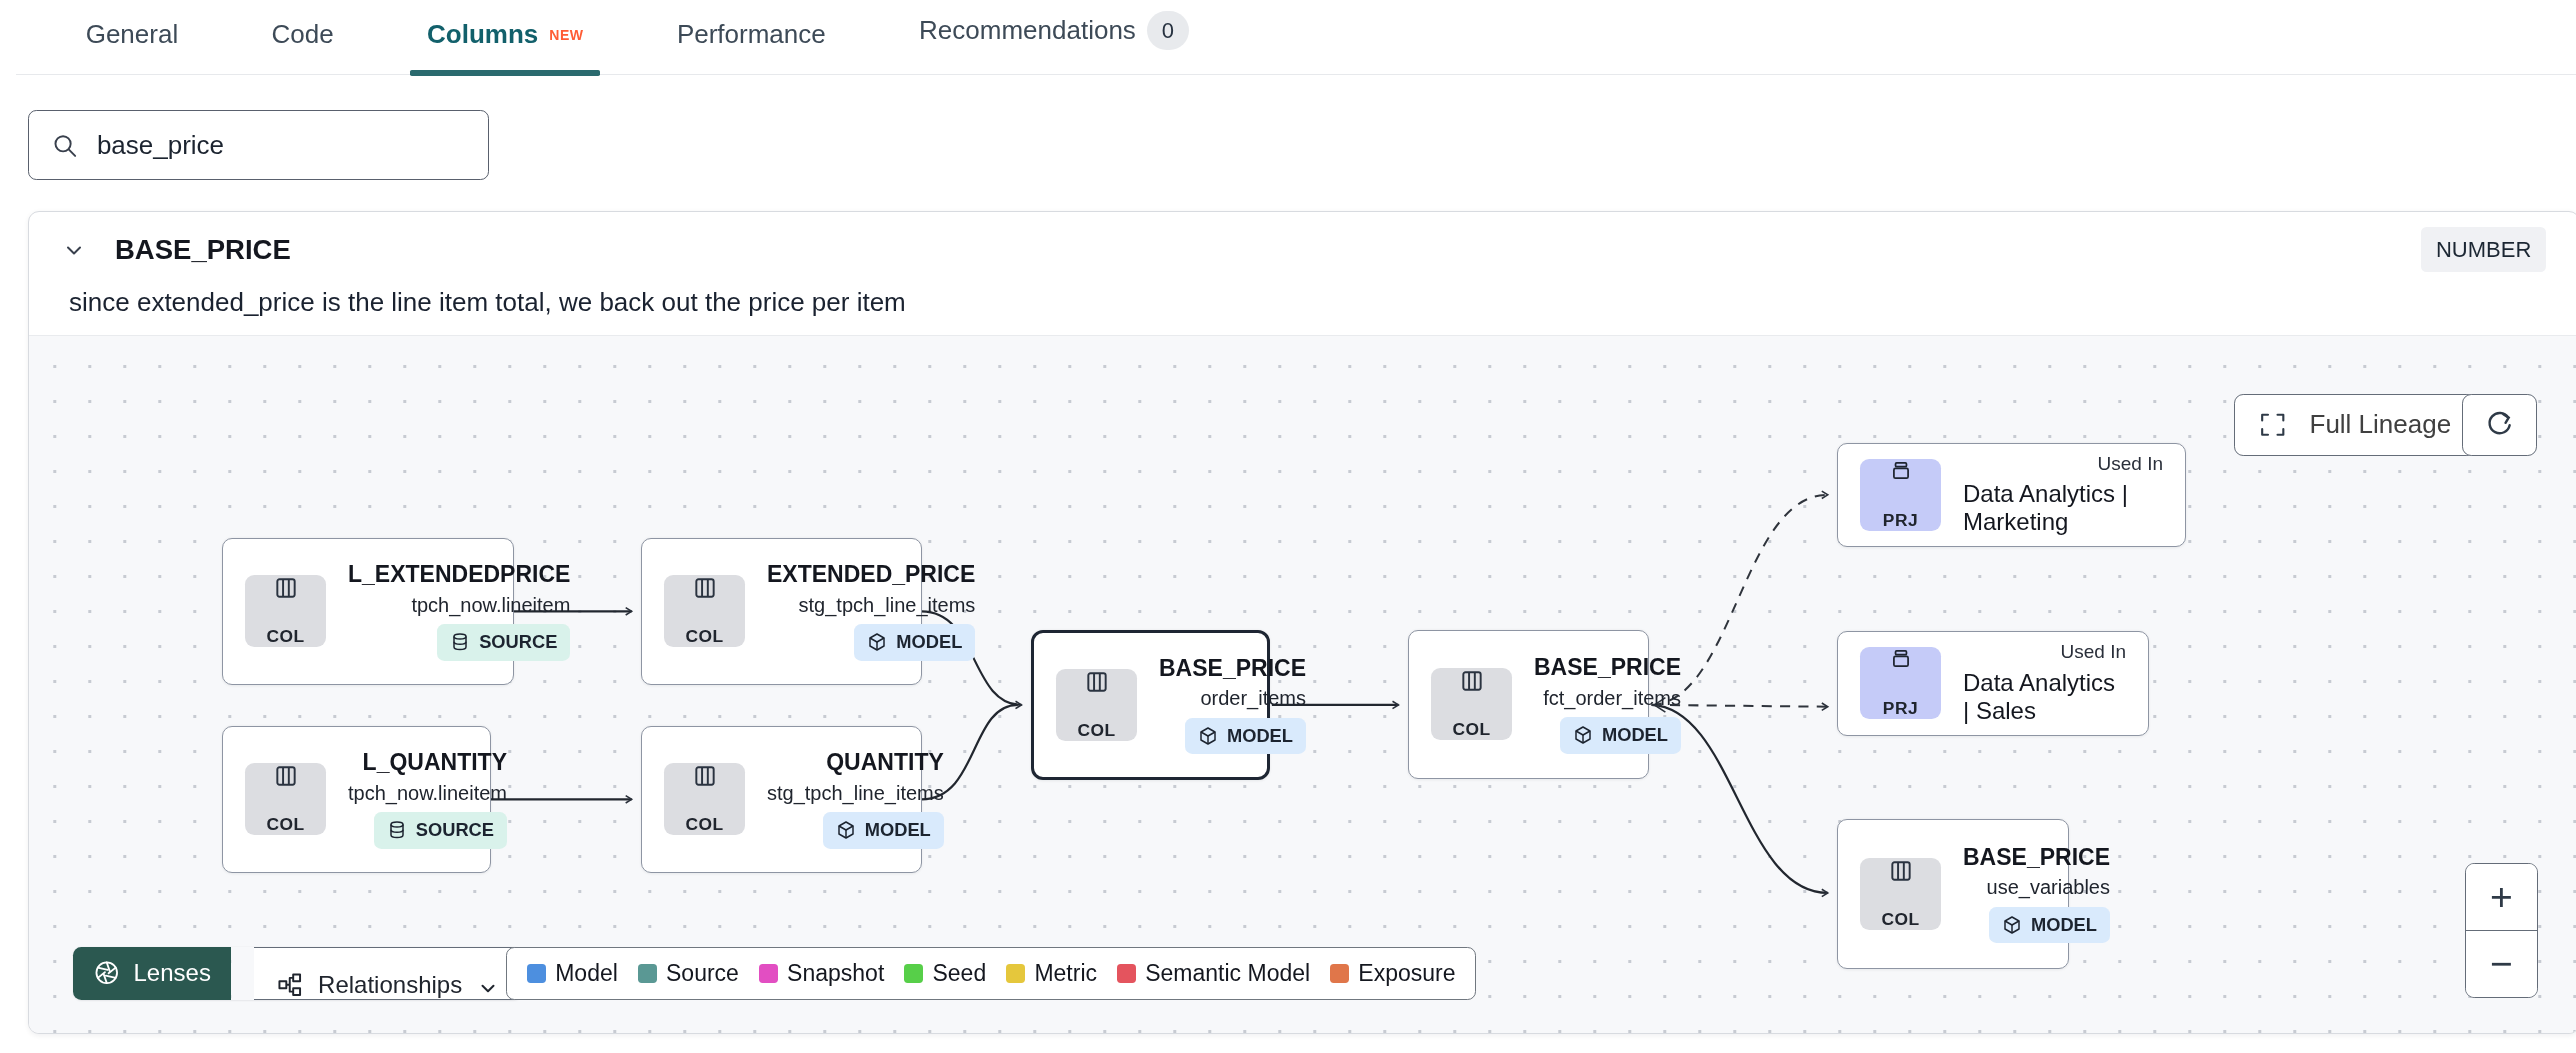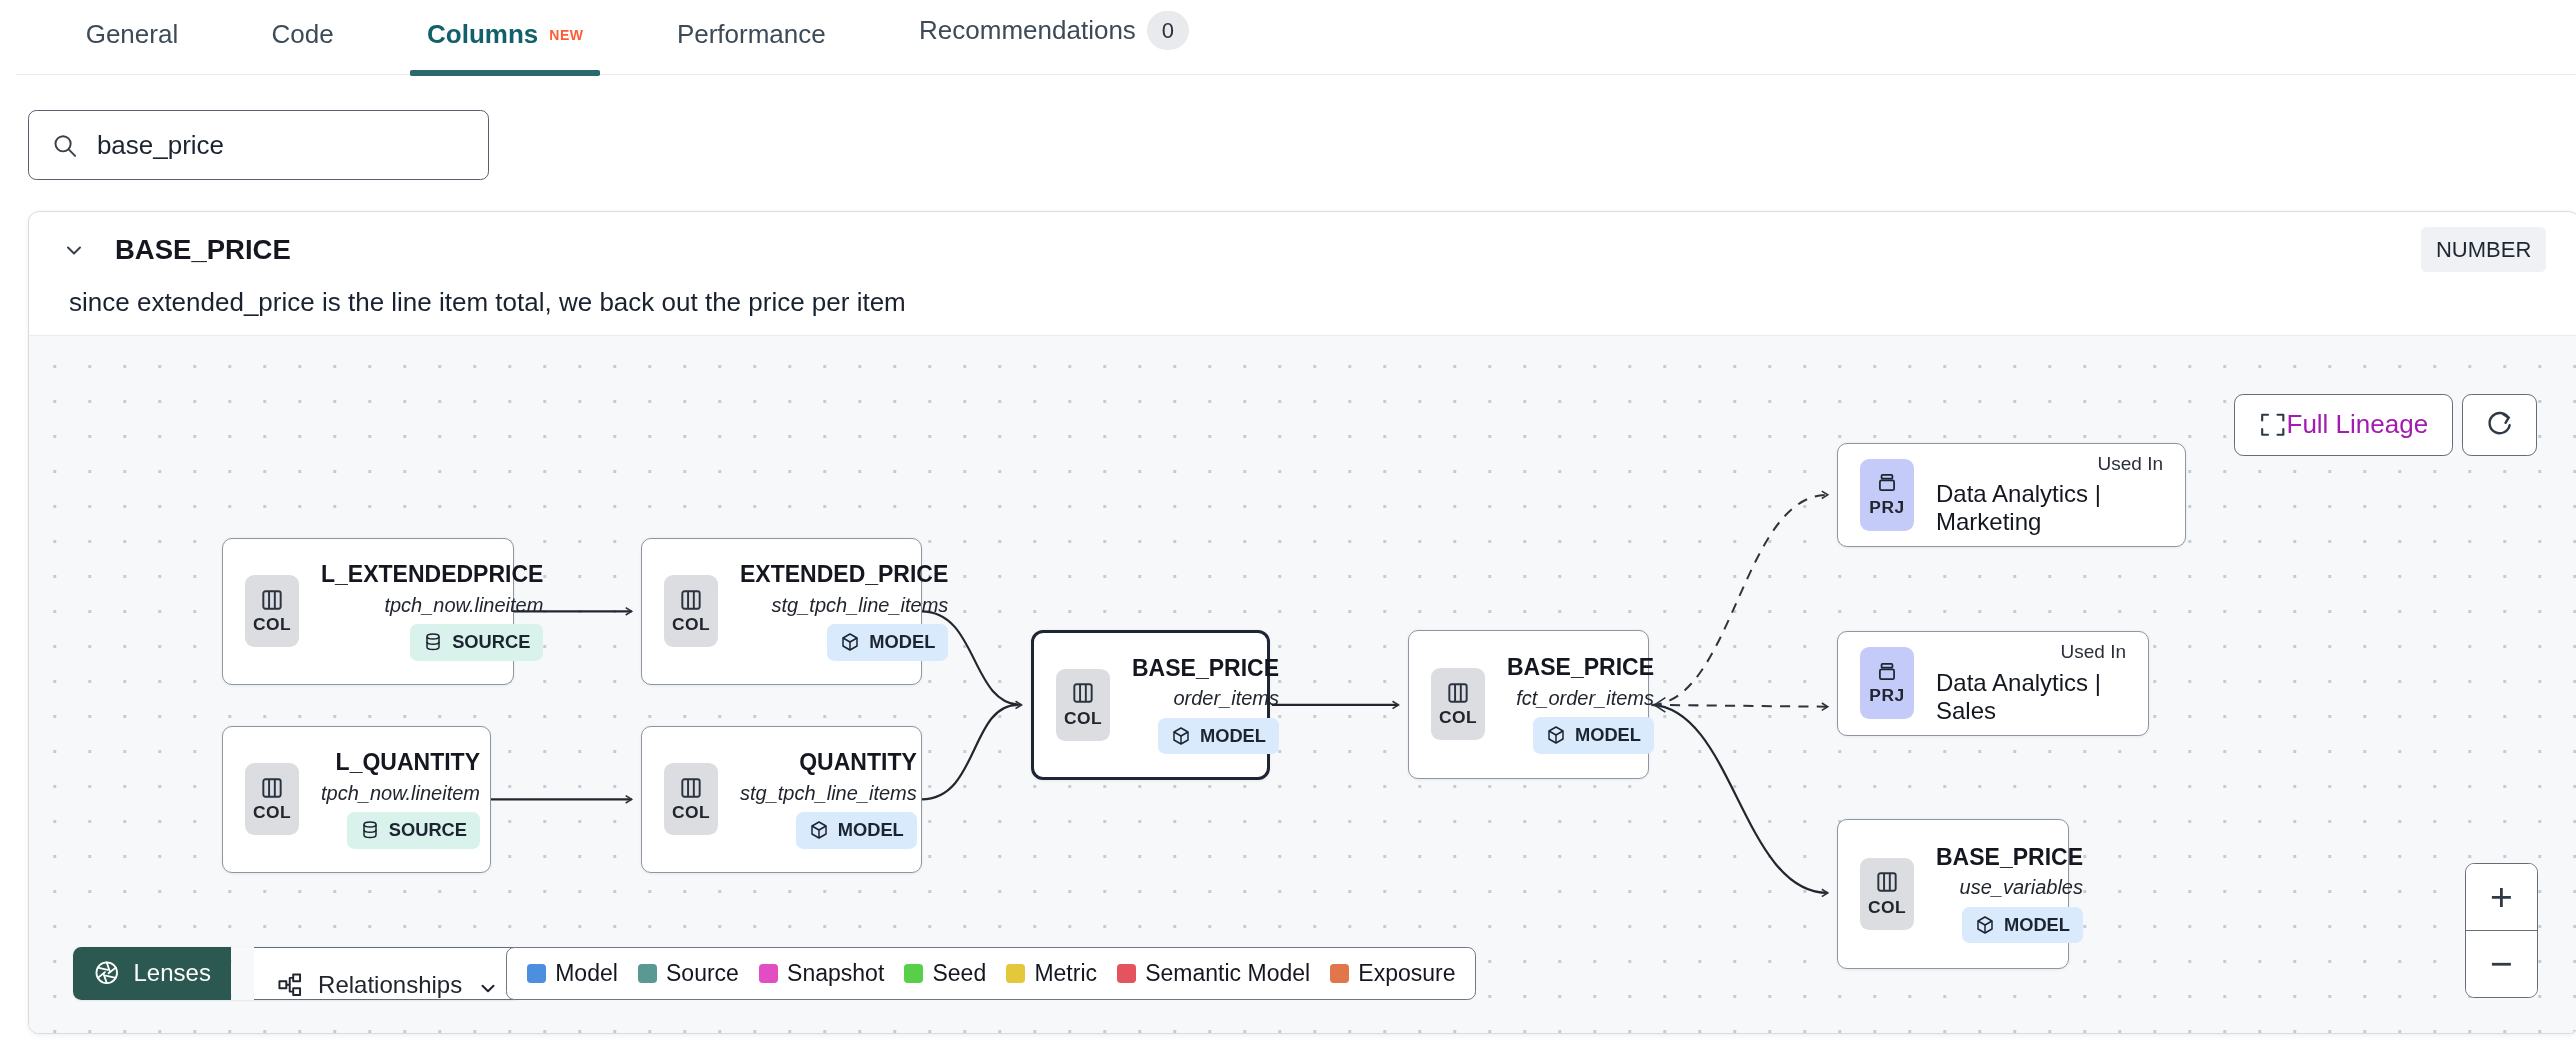--- a/index.html
+++ b/index.html
@@ -39,37 +39,37 @@
   .canvas { position:relative; flex:1; border-top:0.9px solid #E9EBEE; background:#F7F8FA;
         background-image:radial-gradient(circle, #C7CBD2 1.5px, transparent 1.7px);
         background-size:35px 35px; background-position:8.3px 13px; }
   .edges { position:absolute; left:0; top:0; }
 
   
   .node { position:absolute; display:flex; align-items:center; gap:22px; padding:0 22px;
         background:#fff; border:1.8px solid #8E95A3; border-radius:10px; cursor:pointer;
         box-shadow:0 0.9px 2.8px rgba(20,25,35,.07); }
   .node.selected { border:3.2px solid #1E2633; border-radius:12px; }
-  .kind-box { display:flex; flex-direction:column; align-items:center; justify-content:center; gap:1.8px;
-        width:54px; height:72px; border-radius:9.2px; background:#DCDDE1; flex:0 0 auto; }
+  .kind-box { display:flex; flex-direction:column; align-items:center; justify-content:space-between; gap:1.8px;
+        width:81px; height:72px; border-radius:9.2px; background:#DCDDE1; flex:0 0 auto; }
   .kind-box.prj { background:#C5CBF8; }
   .kind-label { font-size:17.4px; font-weight:600; color:#20252E; letter-spacing:0.5px; }
   .node-body { display:flex; flex-direction:column; align-items:flex-end; gap:5.5px; }
   .node-title { font-size:23px; font-weight:700; color:#14171F; }
-  .node-sub { font-size:20px; color:#20252E;font-style:italic; }
+  .node-sub { font-size:20px; color:#20252E; }
   .node-badge { display:flex; align-items:center; gap:9.2px; font-size:18.3px; font-weight:600; color:#1C2430;
         border-radius:7.3px; padding:7.3px 13px; margin-top:1.8px; }
   .node-badge.model { background:#D9EAFC; }
   .node-badge.source { background:#D9F2EB; }
   .usedin-label { font-size:19px; color:#2A2F3A; }
   .usedin-name { font-size:24px; color:#14171F; }
 
   
-  .btn { display:flex; align-items:center; justify-content:center; gap:0; background:#fff;
-        border:1.8px solid #646C78; border-radius:9.2px; color:#a21caf; font-size:26px; cursor:pointer; }
+  .btn { display:flex; align-items:center; justify-content:center; gap:23px; background:#fff;
+        border:1.8px solid #646C78; border-radius:9.2px; color:#404040; font-size:26px; cursor:pointer; }
   .full-lineage-btn { position:absolute; left:2205px; top:58px; height:62px; padding:0 24px; }
   .refresh-btn { position:absolute; left:2433px; top:58px; width:75px; height:62px; }
   .zoom-ctl { position:absolute; left:2436px; top:527px; width:73px; height:135px;
         border:1.8px solid #646C78; border-radius:9.2px; background:#fff; display:flex; flex-direction:column; overflow:hidden; }
   .zoom-btn { flex:1; display:flex; align-items:center; justify-content:center; font-size:39px; font-weight:400;
         color:#2F3A47; cursor:pointer; background:#fff; }
   .zoom-btn.top { border-bottom:1.8px solid #646C78; }
 
   .lenses-bar { position:absolute; left:44px; top:611px; height:53px; display:flex; border-radius:8.3px;
         box-shadow:0 0.9px 1.8px rgba(20,25,35,.08);gap:23px; }

